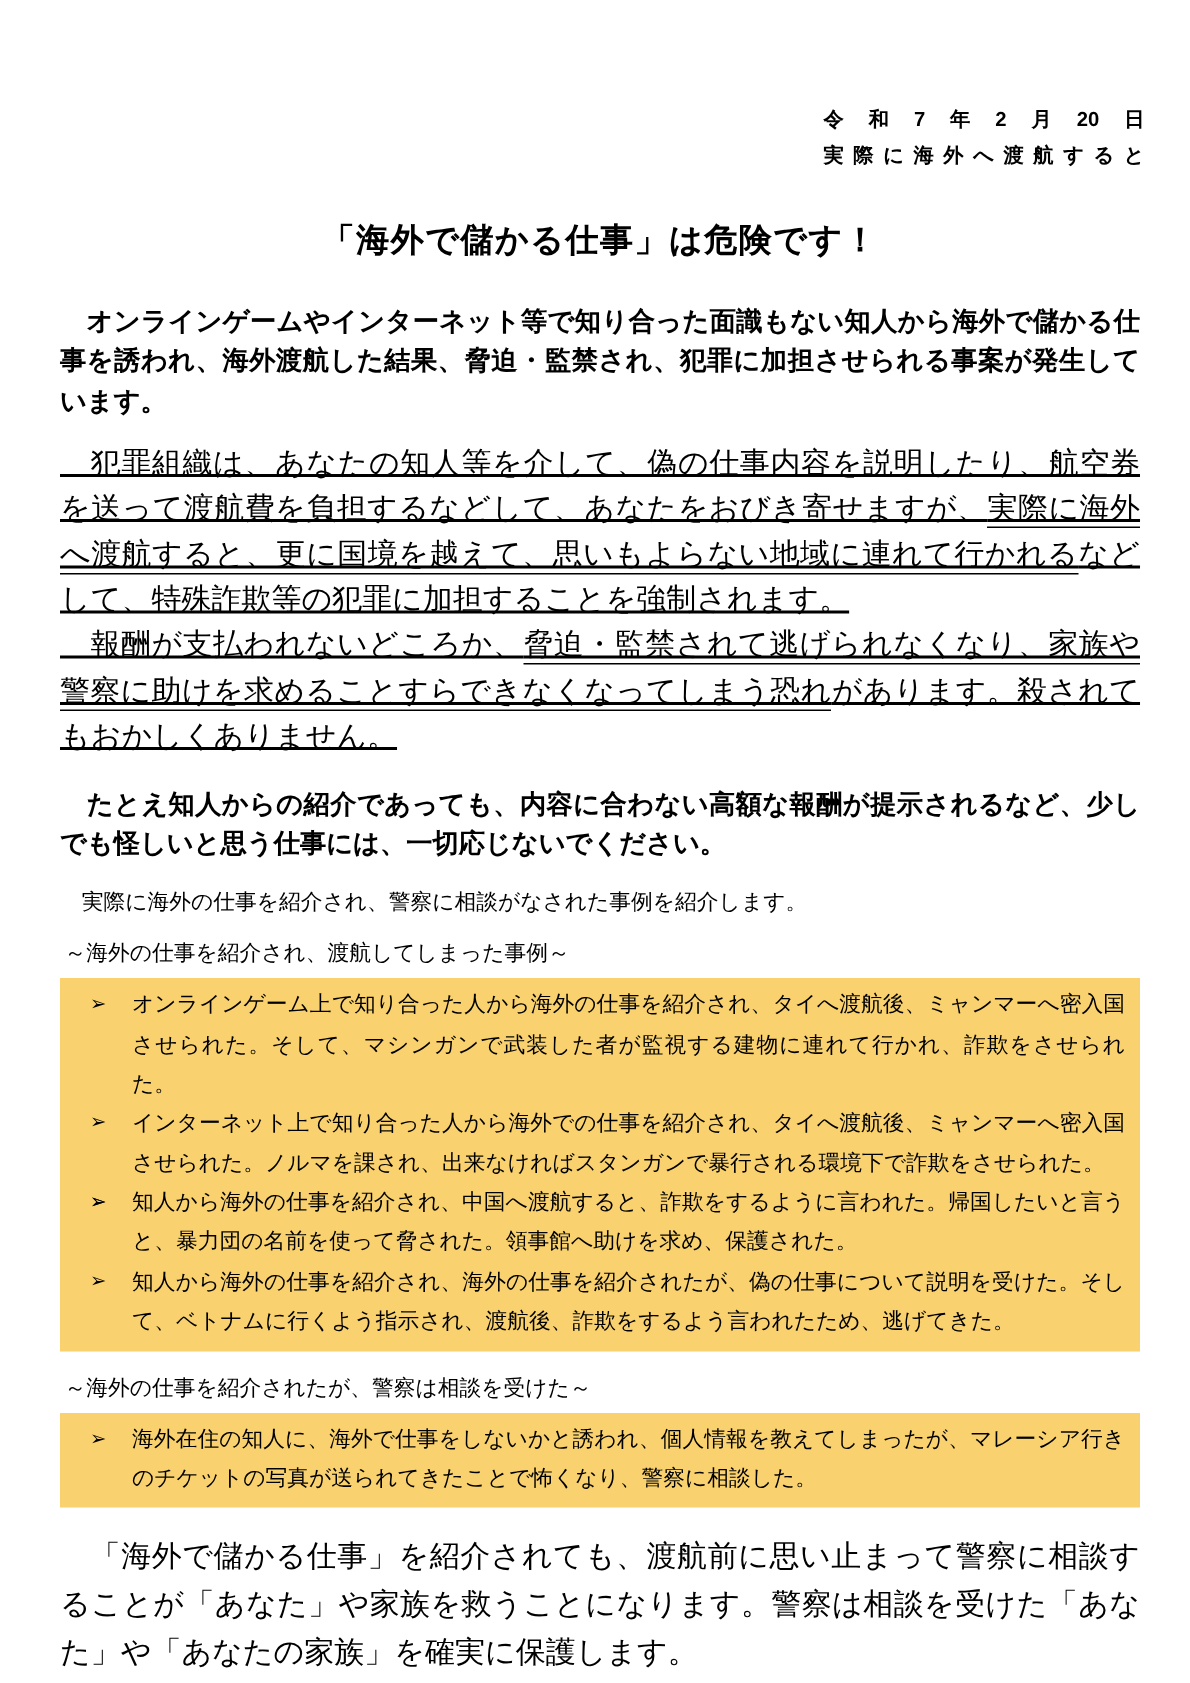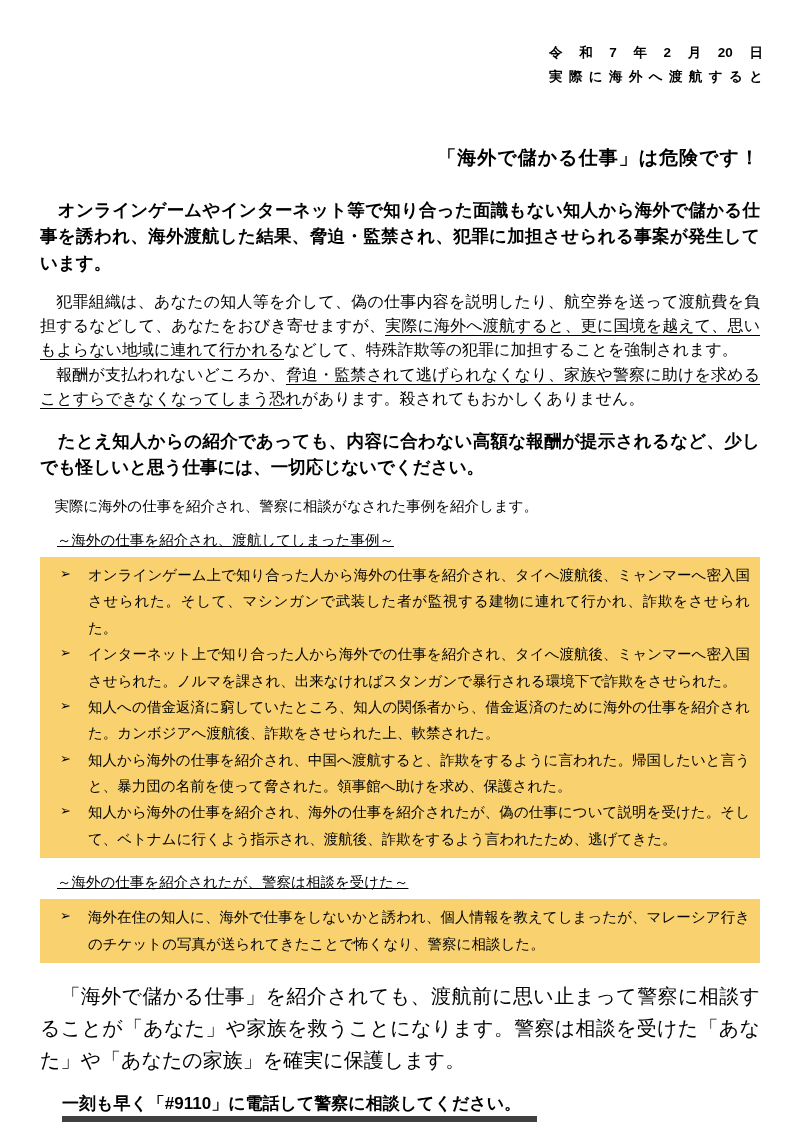--- a/index.html
+++ b/index.html
@@ -5,45 +5,45 @@
   html,body { margin:0; padding:0; background:#ffffff; }
   .page {
     width:793px; height:1122px; position:relative; overflow:hidden;
     background:#ffffff; color:#000;
     font-family:"Liberation Sans", sans-serif;
   }
   
   .header { position:relative; height:125px; }
   .emblem { position:absolute; left:382px; top:36px; }
   .date-block {
-    position:absolute; top:41px; right:30px; width:214px;
+    position:absolute; top:68px; right:30px; width:214px;
     font-size:13.5px; font-weight:bold; line-height:1.75;
   }
   .date-block div { text-align:justify; text-align-last:justify; }
   
   .content { padding:0 33px 0 40px; }
   .doc-title {
-    margin:20px 0 0; text-align:right;
-    font-size:19px; font-weight:bold; letter-spacing:1px;
+    margin:20px 0 0; text-align:center;
+    font-size:22px; font-weight:bold; letter-spacing:1px;
   }
   .lead {
     margin:26px 0 0; font-size:17.5px; font-weight:bold;
     line-height:1.5; text-align:justify;
   }
   .bodyp {
-    margin:14px 0 0; font-size:16px; line-height:1.52; text-align:justify;
+    margin:14px 0 0; font-size:20px; line-height:1.52; text-align:justify;text-decoration:underline;
   }
   .bodyp + .bodyp.cont { margin-top:0; }
   .u { border-bottom:1.5px solid #000; padding-bottom:1px; }
   .warning {
     margin:18px 0 0; font-size:17.5px; font-weight:bold; line-height:1.45;
     text-align:justify;
   }
   .intro { margin:17px 0 0; font-size:14.5px; }
-  .section-heading { margin:15px 17px 0; font-size:14.5px;text-decoration:underline; }
+  .section-heading { margin:15px 3px 0; font-size:14.5px; }
   .case-box {
     background:#F9D26F; margin-top:7px; padding:5px 10px 6px 8px;
   }
   .case-box ul { list-style:none; margin:0; padding:0; }
   .case-box li {
     position:relative; padding-left:40px;
     font-size:14.5px; line-height:1.82; text-align:justify;
   }
   .case-box .marker {
     position:absolute; left:12px; top:0; font-size:13px;
@@ -85,21 +85,20 @@
         <li>
           <span class="marker">➢</span>
           <span>オンラインゲーム上で知り合った人から海外の仕事を紹介され、タイへ渡航後、ミャンマーへ密入国させられた。そして、マシンガンで武装した者が監視する建物に連れて行かれ、詐欺をさせられた。</span>
         </li>
         <li>
           <span class="marker">➢</span>
           <span>インターネット上で知り合った人から海外での仕事を紹介され、タイへ渡航後、ミャンマーへ密入国させられた。ノルマを課され、出来なければスタンガンで暴行される環境下で詐欺をさせられた。</span>
         </li>
         <li>
           <span class="marker">➢</span>
-          <span>知人への借金返済に窮していたところ、知人の関係者から、借金返済のために海外の仕事を紹介された。カンボジアへ渡航後、詐欺をさせられた上、軟禁された。</span>
         </li>
         <li>
           <span class="marker">➢</span>
           <span>知人から海外の仕事を紹介され、中国へ渡航すると、詐欺をするように言われた。帰国したいと言うと、暴力団の名前を使って脅された。領事館へ助けを求め、保護された。</span>
         </li>
         <li>
           <span class="marker">➢</span>
           <span>知人から海外の仕事を紹介され、海外の仕事を紹介されたが、偽の仕事について説明を受けた。そして、ベトナムに行くよう指示され、渡航後、詐欺をするよう言われたため、逃げてきた。</span>
         </li>
       </ul>

